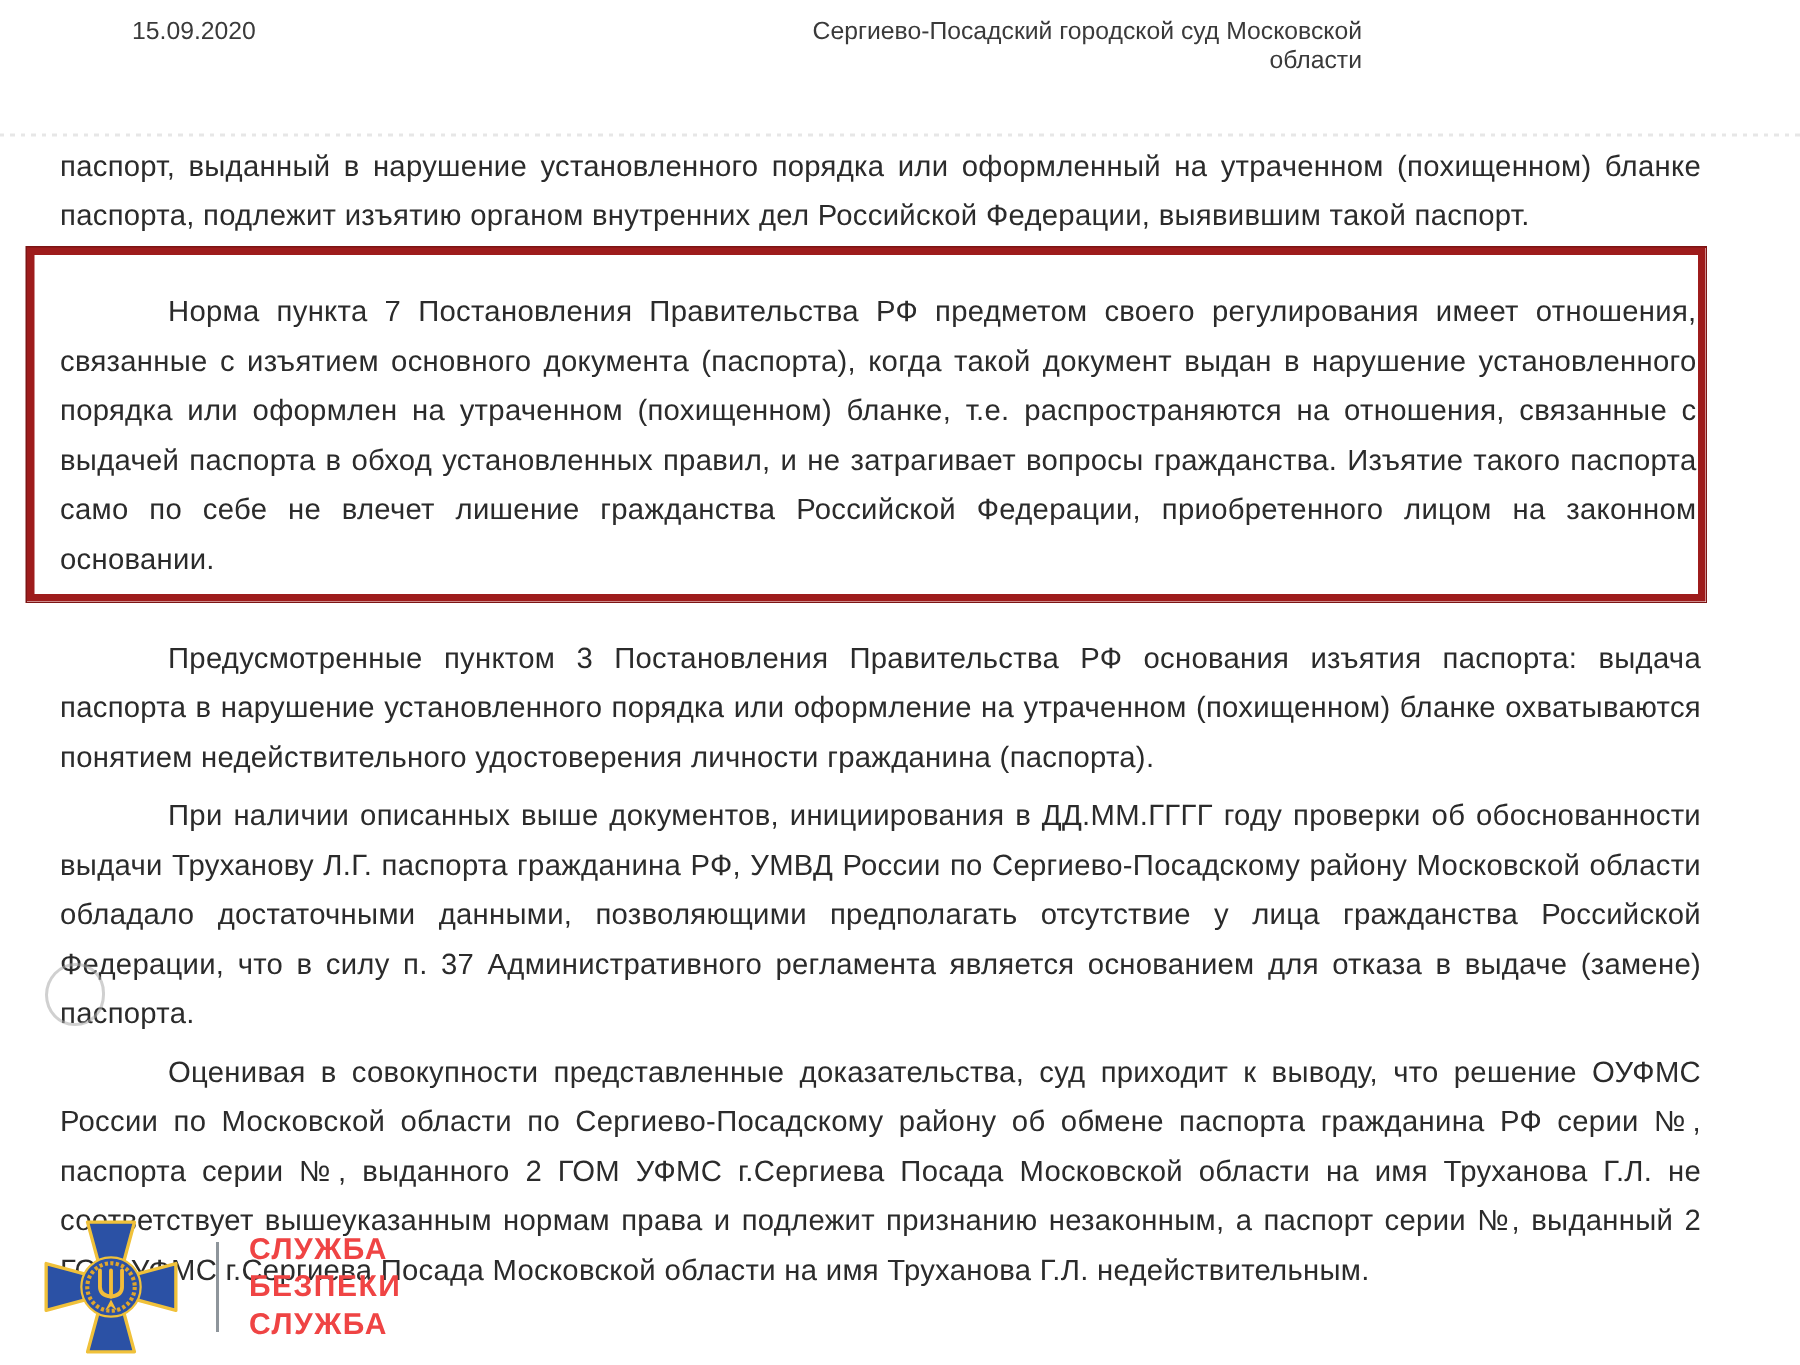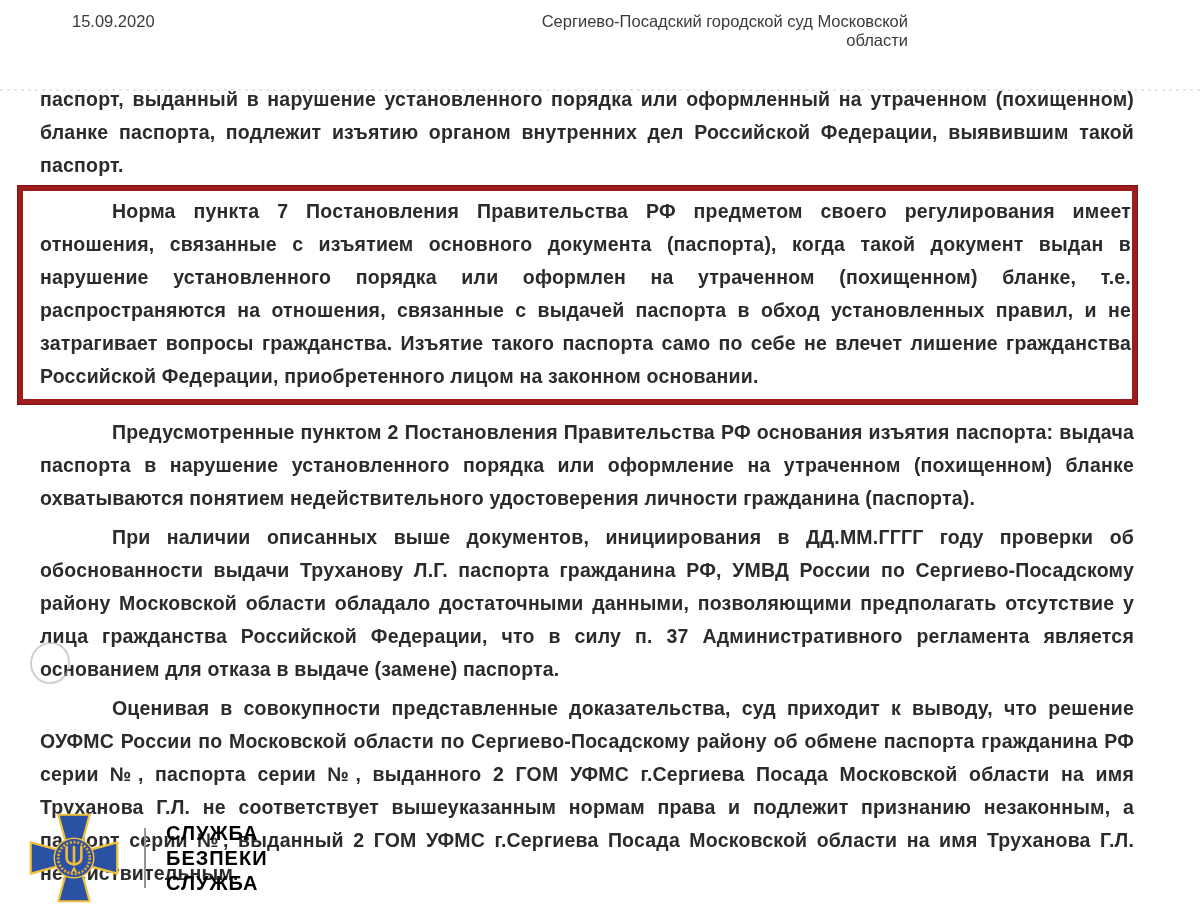--- a/index.html
+++ b/index.html
@@ -15,21 +15,21 @@
   }
 
   
   .header {
     position: absolute;
     top: 12px; left: 0; right: 0;
     height: 26px;
   }
   .header .date {
     position: absolute;
-    left: 72px; top: 0;
+    left: 88px; top: 0;
     font-size: 16.5px;
     color: #3a3a3a;
   }
   .header .court-title {
     position: absolute;
     left: 478px; top: 0;
     width: 430px;
     text-align: right;
     font-size: 16.5px;
     color: #3a3a3a;
@@ -40,40 +40,39 @@
     position: absolute;
     top: 89px; left: 0;
     width: 1200px; height: 2px;
     background: repeating-linear-gradient(90deg, #c9c9c9 0 3px, transparent 3px 7px);
     opacity: 0.45;
   }
 
   
   .doc-body {
     position: absolute;
-    top: 83px; left: 0;
+    top: 95px; left: 0;
     width: 1144px;
     padding: 0 10px 0 40px;
-    font-weight: bold;
   }
   .doc-body p {
     font-size: 19.5px;
     line-height: 33px;
     text-align: justify;
     text-indent: 72px;
     color: #2b2b2b;
     letter-spacing: 0.2px;
   }
   .doc-body p.no-indent { text-indent: 0; }
 
   .highlight-box {
     border: 5px solid #9e1c1c;
     box-shadow: 0 0 0 1px #7c1414;
-    margin: 4px -3px 6px -22px;
-    padding: 4px 1px 6px 17px;
+    margin: 4px -3px 16px -22px;
+    padding: 22px 1px 6px 17px;
   }
   .doc-body .gap { height: 6px; }
 
   
   .stamp-circle {
     position: absolute;
     left: 30px; top: 642px;
     width: 40px; height: 42px;
     border: 2.5px solid #a9a9a9;
     border-radius: 52% 48% 50% 50%;
@@ -91,42 +90,42 @@
   .logo .divider {
     width: 2px; height: 60px;
     background: #8e959b;
     margin: 0 20px 0 22px;
   }
   .logo .org-name {
     font-size: 20px;
     font-weight: 700;
     line-height: 25px;
     letter-spacing: 1px;
-    color: #000000;
+    color: #ef4444;
   }
 </style>
 </head>
 <body>
 
 <div class="page">
 
   <div class="header">
     <span class="date">15.09.2020</span>
     <span class="court-title">Сергиево-Посадский городской суд Московской области</span>
   </div>
 
   <div class="scan-artifact"></div>
 
   <div class="doc-body">
     <p class="no-indent">паспорт, выданный в нарушение установленного порядка или оформленный на утраченном (похищенном) бланке паспорта, подлежит изъятию органом внутренних дел Российской Федерации, выявившим такой паспорт.</p>
     <div class="highlight-box">
       <p>Норма пункта 7 Постановления Правительства РФ предметом своего регулирования имеет отношения, связанные с изъятием основного документа (паспорта), когда такой документ выдан в нарушение установленного порядка или оформлен на утраченном (похищенном) бланке, т.е. распространяются на отношения, связанные с выдачей паспорта в обход установленных правил, и не затрагивает вопросы гражданства. Изъятие такого паспорта само по себе не влечет лишение гражданства Российской Федерации, приобретенного лицом на законном основании.</p>
     </div>
     <div class="gap"></div>
-    <p>Предусмотренные пунктом 2 Постановления Правительства РФ основания изъятия паспорта: выдача паспорта в нарушение установленного порядка или оформление на утраченном (похищенном) бланке охватываются понятием недействительного удостоверения личности гражданина (паспорта).</p>
+    <p>Предусмотренные пунктом 3 Постановления Правительства РФ основания изъятия паспорта: выдача паспорта в нарушение установленного порядка или оформление на утраченном (похищенном) бланке охватываются понятием недействительного удостоверения личности гражданина (паспорта).</p>
     <div class="gap"></div>
     <p>При наличии описанных выше документов, инициирования в ДД.ММ.ГГГГ году проверки об обоснованности выдачи Труханову Л.Г. паспорта гражданина РФ, УМВД России по Сергиево-Посадскому району Московской области обладало достаточными данными, позволяющими предполагать отсутствие у лица гражданства Российской Федерации, что в силу п. 37 Административного регламента является основанием для отказа в выдаче (замене) паспорта.</p>
     <div class="gap"></div>
     <p>Оценивая в совокупности представленные доказательства, суд приходит к выводу, что решение ОУФМС России по Московской области по Сергиево-Посадскому району об обмене паспорта гражданина РФ серии №, паспорта серии №, выданного 2 ГОМ УФМС г.Сергиева Посада Московской области на имя Труханова Г.Л. не соответствует вышеуказанным нормам права и подлежит признанию незаконным, а паспорт серии №, выданный 2 ГОМ УФМС г.Сергиева Посада Московской области на имя Труханова Г.Л. недействительным.</p>
   </div>
 
   <div class="stamp-circle"></div>
 
   <div class="logo">
     <svg class="emblem" viewBox="0 0 100 100" xmlns="http://www.w3.org/2000/svg">

